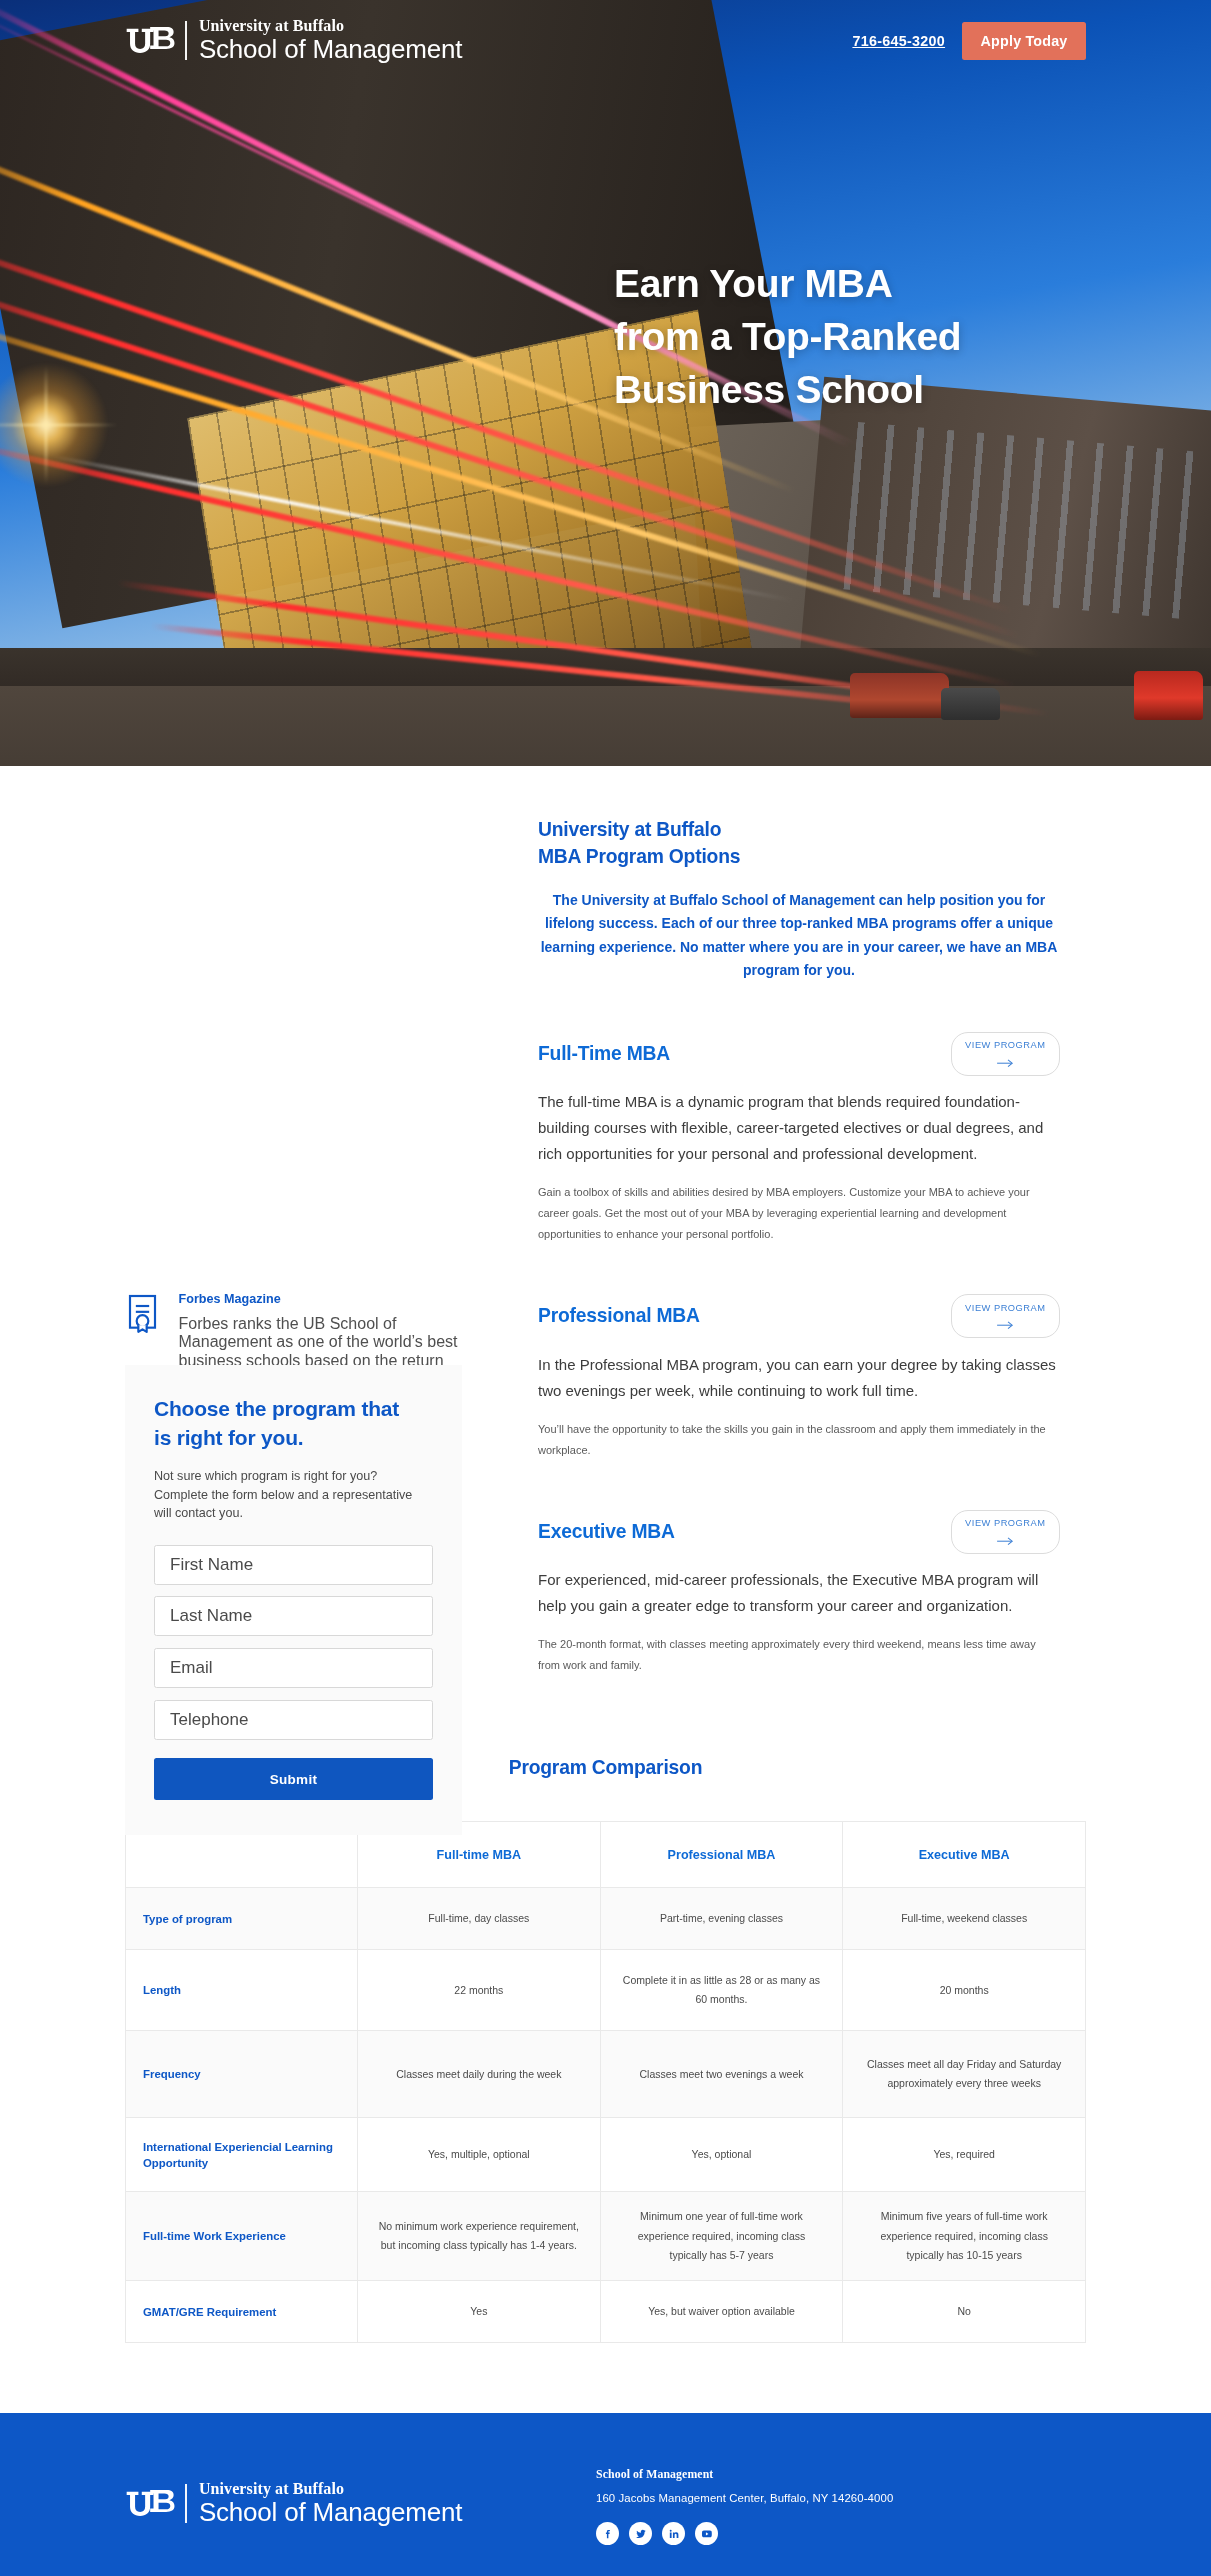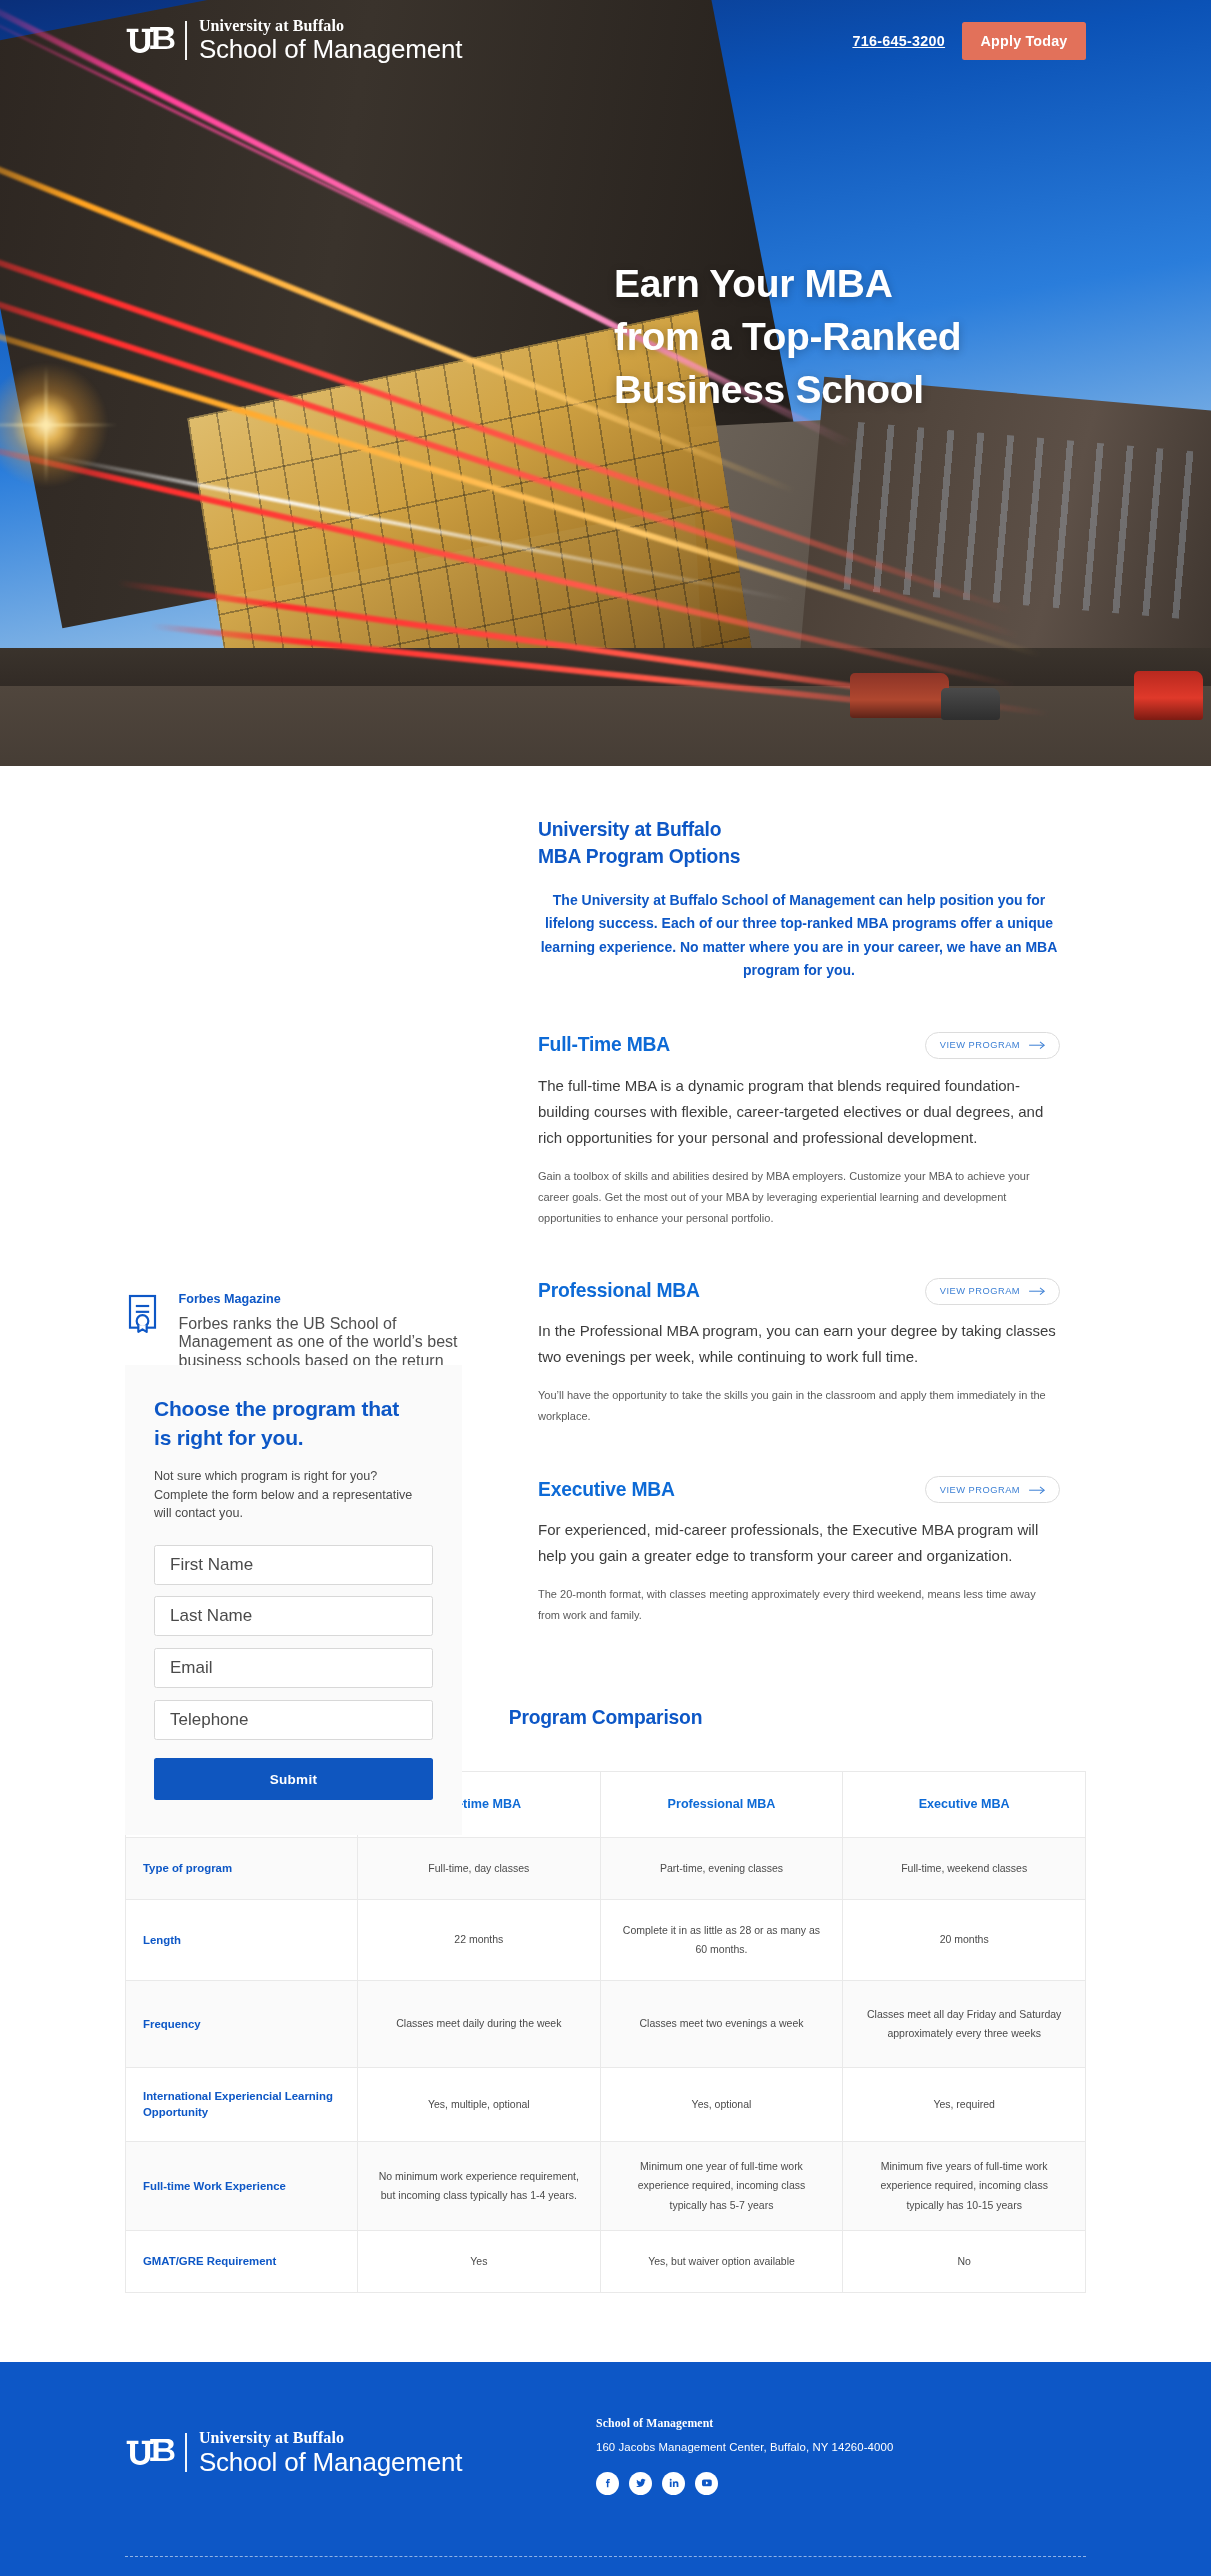--- a/index.html
+++ b/index.html
@@ -211,20 +211,21 @@
   .prog-name {
     color: #0d6ad6; font-size: 19.3px; font-weight: 700; letter-spacing: -0.2px;
   }
   .view-btn {
     display: inline-flex; align-items: center; gap: 8.4px;
     border: 0.8px solid #dcdcdc; border-radius: 17px;
     background: #fff; cursor: pointer;
     padding: 7.6px 13.5px;
     color: #3b7fd4; font-size: 9.3px; font-weight: 400; letter-spacing: 0.5px;
     font-family: "Liberation Sans", sans-serif;
+    flex-direction: column;
   }
   .arrow-r { width: 17px; height: 8.4px; flex: none; }
   .prog-lead {
     color: #3c3c3c; font-size: 15px; line-height: 26px; margin-top: 13.5px;
   }
   .prog-note {
     color: #5a5a5a; font-size: 11px; line-height: 21px; margin-top: 15px;
   }
 
   

